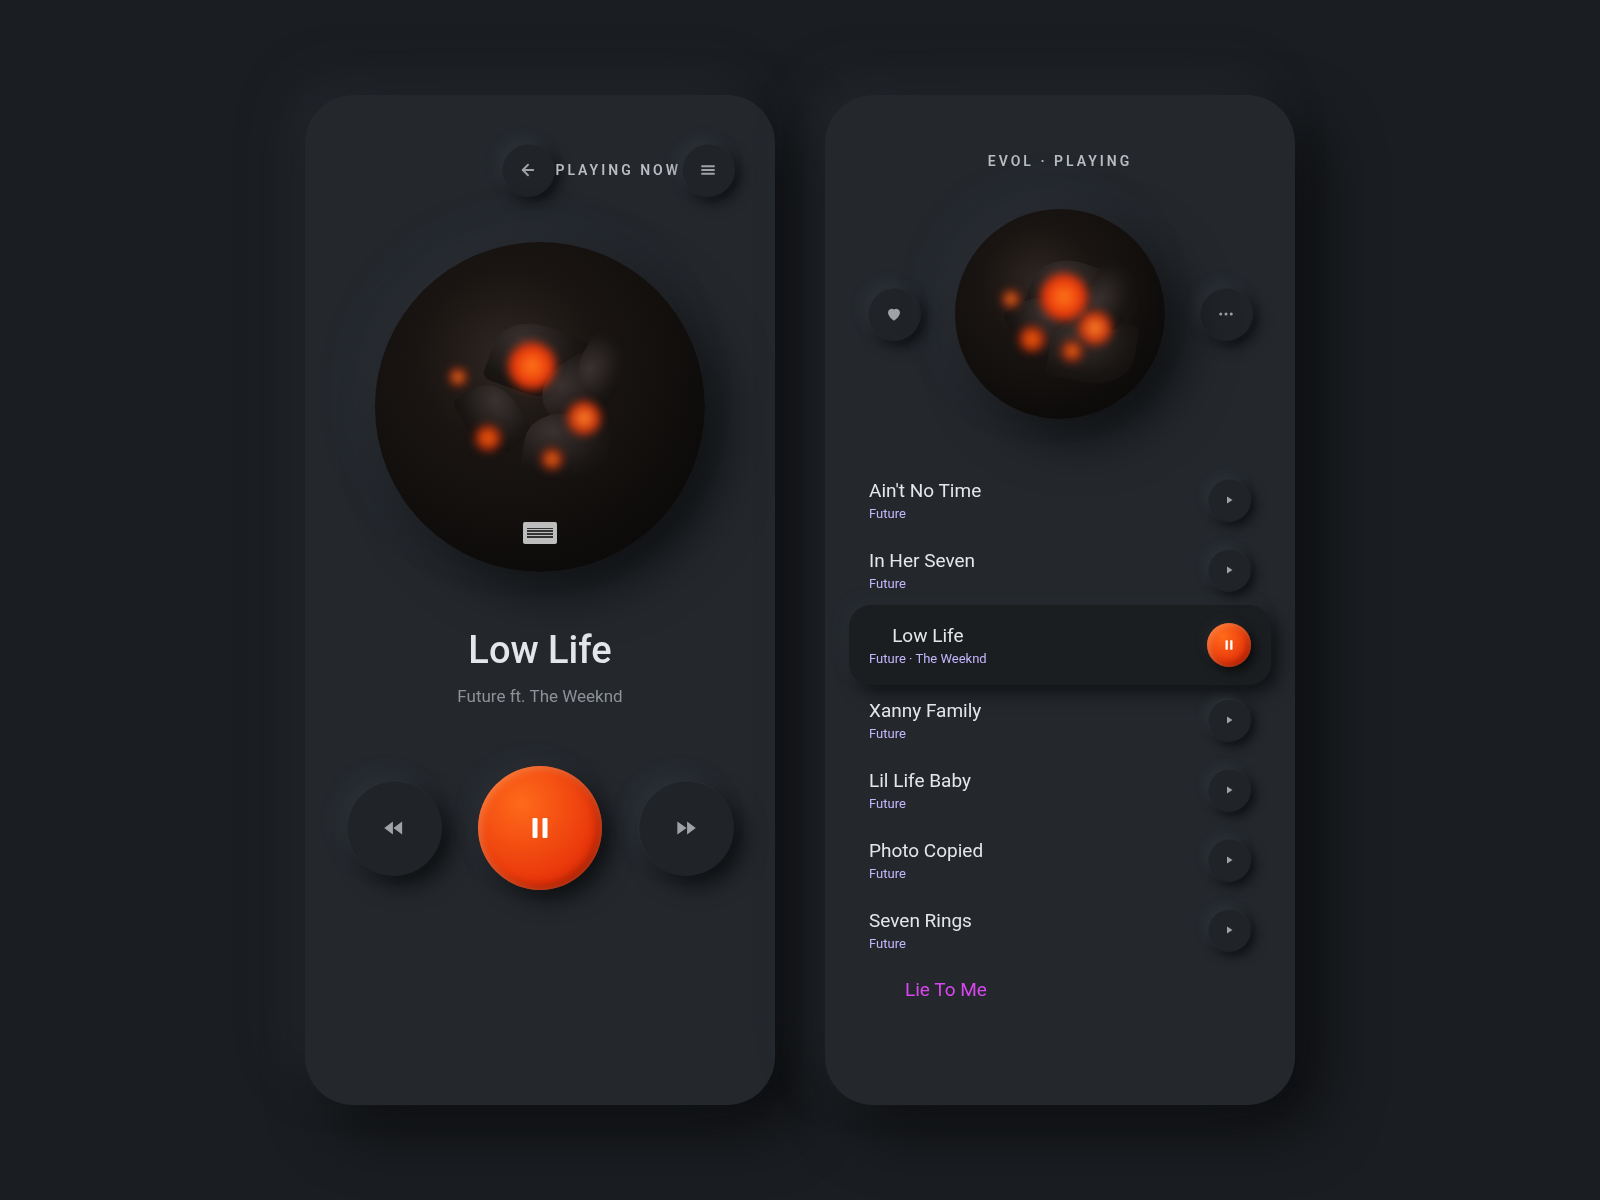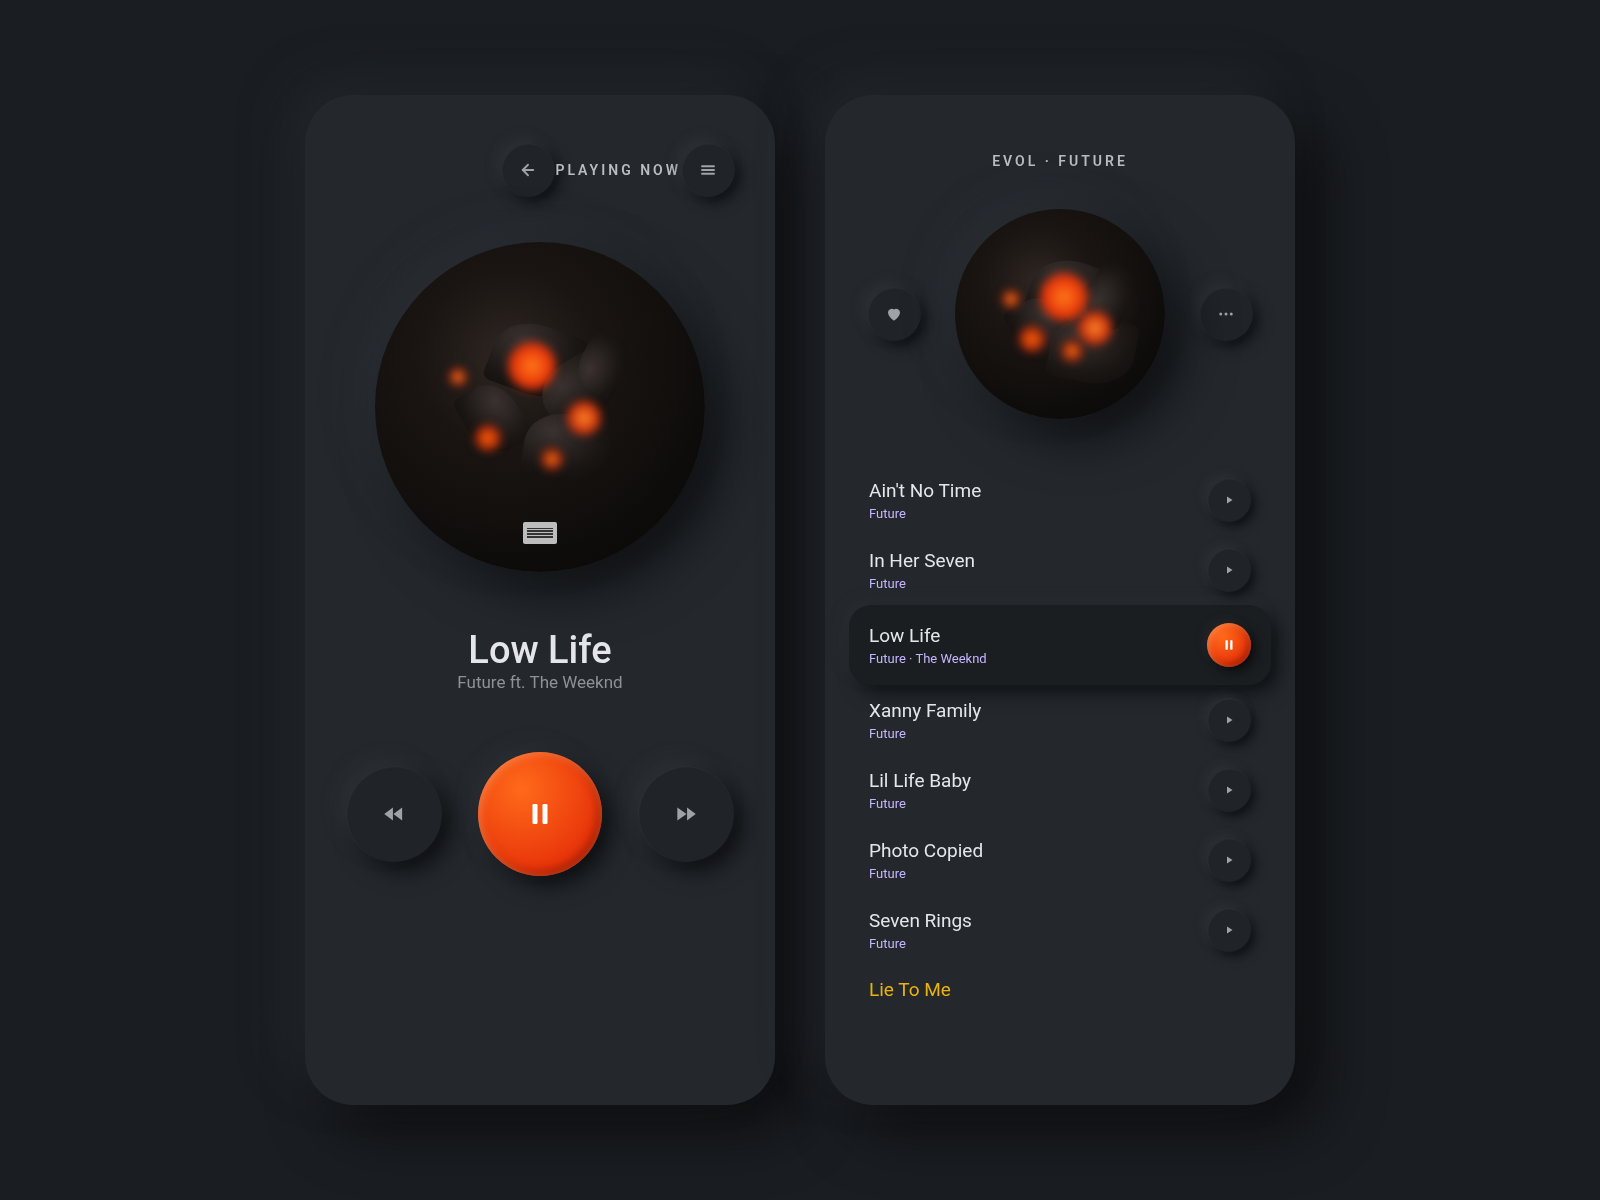--- a/index.html
+++ b/index.html
@@ -99,21 +99,21 @@
     color: #e4e6e9;
     font-size: 38px;
     font-weight: 500;
     text-align: center;
     margin-top: 56px;
   }
   .song-artist {
     color: #8e9297;
     font-size: 17px;
     text-align: center;
-    margin-top: 0;
+    margin-top: 14px;
   }
   .progress-wrap {
     margin: 50px 52px 0 52px;
   }
   .time-row { display: flex; justify-content: space-between; color: #7e8287; font-size: 13px; margin-bottom: 10px; }
   .bar {
     position: relative;
     height: 8px;
     border-radius: 6px;
     background: #1a1d20;
@@ -179,23 +179,23 @@
     align-items:center;
     justify-content:space-between;
     padding: 13px 20px;
     border-radius: 22px;
   }
   .track.active {
     background:#1b1e21;
     box-shadow: -6px -6px 14px rgba(60,65,72,0.2), 8px 8px 18px rgba(0,0,0,0.55);
     padding: 18px 20px;
   }
-  .track-info .t-title { color:#e4e6e9; font-size:19px; font-weight:400; }
+  .track-info .t-title { color:#e4e6e9; font-size:19px; font-weight:400;text-align:center; }
   .track-info .t-artist { color:#c4b5fd; font-size:13px; margin-top:4px; }
-  .track.faded .t-title { color:#eab308; }
+  .track.faded .t-title { color:#d946ef;margin-left:36px; }
   .track-play {
     width:44px;height:44px;border-radius:50%;
     background:#202327;
     box-shadow:-4px -4px 9px rgba(60,65,72,0.3),5px 5px 11px rgba(0,0,0,0.55),inset 1px 1px 2px rgba(80,85,92,0.3);
     display:flex;align-items:center;justify-content:center;
     cursor:pointer;color:#9fa3a8;
   }
   .track-play.active {
     background: radial-gradient(circle at 35% 30%, #ff6a1a, #e8340a 70%, #c22a08);
     box-shadow:-4px -4px 9px rgba(60,65,72,0.2),5px 5px 11px rgba(0,0,0,0.6),inset 2px 2px 6px rgba(255,180,120,0.5),inset -3px -3px 7px rgba(120,20,0,0.6);
@@ -258,21 +258,21 @@
     </div>
     <div class="ctrl-btn">
       <svg width="26" height="26" viewBox="0 0 24 24" fill="currentColor">
           <path d="M13 6v12l8-6-8-6zm-.5 6L4 6v12l8.5-6z"></path>
         </svg>
     </div>
   </div>
 </div>
 
 <div class="phone">
-  <div class="pl-header">EVOL  ·  FUTURE</div>
+  <div class="pl-header">EVOL  ·  PLAYING</div>
 
   <div class="pl-album-row">
     <div class="icon-btn">
       <svg width="18" height="18" viewBox="0 0 24 24" fill="currentColor">
           <path d="M12 21s-8-5.3-8-11a5 5 0 0 1 8-4 5 5 0 0 1 8 4c0 5.7-8 11-8 11z"></path>
         </svg>
     </div>
     <div class="album-art small">
       <div class="petal p1"></div>
         <div class="petal p2"></div>

